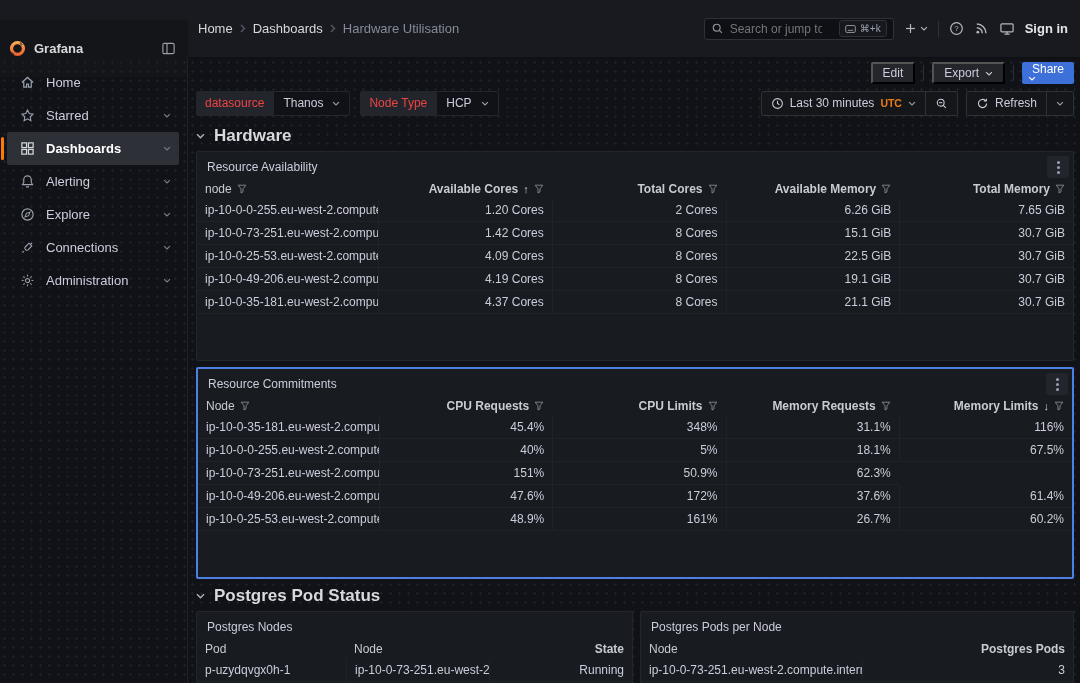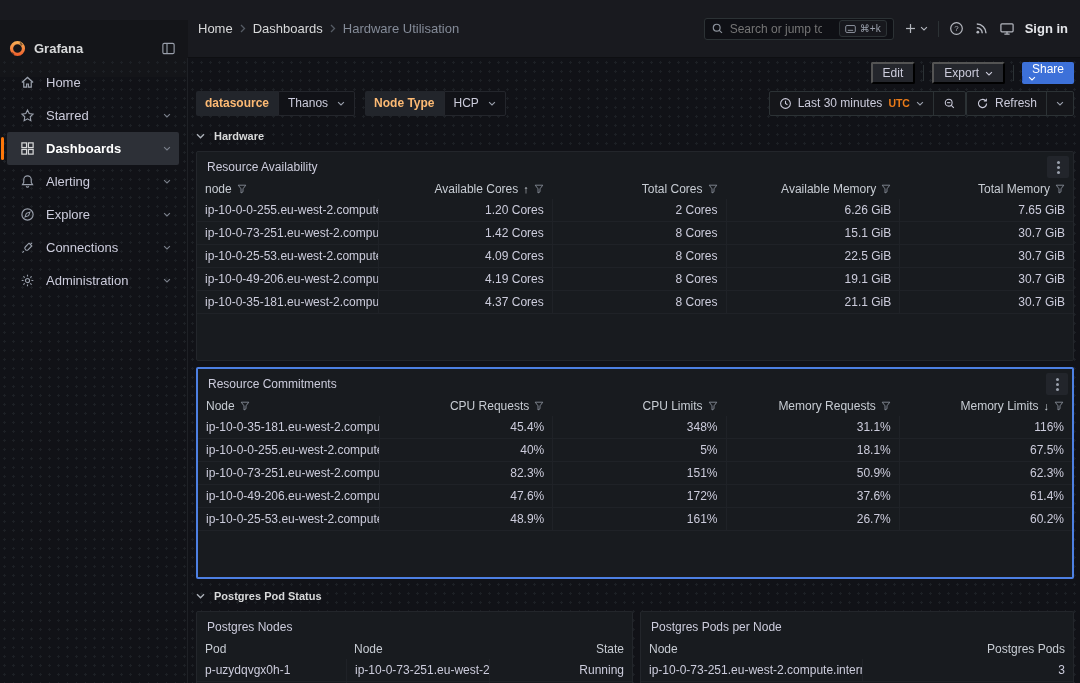--- a/index.html
+++ b/index.html
@@ -44,44 +44,44 @@
 
   .main { flex:1; min-width:0; display:flex; flex-direction:column; }
   .actions-row { flex:0 0 27px; display:flex; justify-content:flex-end; align-items:center; gap:8px; padding:3px 6px 0 0; }
   .btn { height:22px; padding:0 10px; background:#24262c; border-radius:2px; color:#ccccdc; display:flex; align-items:center; gap:6px; font-size:12px; font-weight:500; cursor:default; }
   .btn-split { display:flex; height:22px; border-radius:2px; overflow:hidden; background:#3d71d9; color:#fff; font-weight:500;flex-direction:column; }
   .share-main { display:flex; align-items:center; padding:0 10px; }
   .share-caret { width:19px; display:flex; align-items:center; justify-content:center; border-left:1px solid #2d5cc2; }
 
   .controls-row { flex:0 0 36px; display:flex; align-items:center; padding:5px 6px 5px 8px; }
   .var-group { display:flex; height:25px; margin-right:10px; }
-  .var-label { background:#22252b; border-radius:2px 0 0 2px; display:flex; align-items:center; padding:0 9px; font-weight:700; color:#fdba74; }
+  .var-label { background:#22252b; border-radius:2px 0 0 2px; display:flex; align-items:center; padding:0 9px; font-weight:400; color:#ef4444; }
   .var-value { background:#111217; border:1px solid #24262c; border-radius:0 2px 2px 0; display:flex; align-items:center; gap:9px; padding:0 9px; color:#ccccdc; }
-  .time-controls { margin-left:auto; display:flex; align-items:flex-end; }
+  .time-controls { margin-left:auto; display:flex; gap:8px; align-items:flex-end; }
   .tool-group { display:flex; height:25px; border:1px solid #2c3235; border-radius:2px; background:#15161a; align-items:stretch; }
   .tool-btn { display:flex; align-items:center; gap:6px; padding:0 9px; font-weight:500; color:#ccccdc; }
   .tool-btn + .tool-btn { border-left:1px solid #2c3235; }
   .utc-tag { color:#eb7b18; font-weight:700; font-size:10.5px; }
 
   
   .dashboard { flex:1; min-height:0; overflow:hidden; padding:2px 6px 0 8px; }
-  .section-hdr { display:flex; align-items:center; gap:9px; height:21px; margin:2px 0 5px; font-size:11px; font-weight:700; color:#d8d9da; }
+  .section-hdr { display:flex; align-items:center; gap:9px; height:21px; margin:2px 0 5px; font-size:17px; font-weight:700; color:#d8d9da; }
   .section-hdr .chev { color:#aeb3bb; display:flex; }
   .panel { position:relative; background:#181b1f; border:1px solid #23262b; border-radius:2px; margin-bottom:6px; overflow:hidden; }
   .panel.focused { border:2px solid #4d80e3; }
   .panel-title { font-size:12px; font-weight:500; color:#ccccdc; padding:8px 10px 5px; }
   .kebab { position:absolute; top:4px; right:4px; width:22px; height:22px; background:#22252b; border-radius:2px; color:#9aa0ac; display:flex; align-items:center; justify-content:center; }
   .kdots { width:3px; height:3px; border-radius:50%; background:currentColor; box-shadow:0 -5px 0 currentColor, 0 5px 0 currentColor; }
 
   .thead,.trow { display:grid; }
   .g5 { grid-template-columns:181px 1fr 1fr 1fr 1fr; }
   .g3 { grid-template-columns:149px 143px 1fr; }
   .g2 { grid-template-columns:221px 1fr; }
   .th { height:20px; display:flex; align-items:center; gap:5px; padding:0 8px; font-weight:500; color:#c7ccd3; white-space:nowrap; overflow:hidden; }
-  .th.num { justify-content:flex-end; }
+  .th.num { justify-content:flex-end;font-weight:bold; }
   .funnel { color:#878d97; display:flex; flex:none; }
   .sort-arrow { color:#c7ccd3; font-size:11px; }
   .td { height:23px; line-height:22px; padding:0 8px; white-space:nowrap; overflow:hidden; border-bottom:1px solid #1f2227; font-size:12px; color:#ccccdc; }
   .td.num { text-align:right; }
   .trow .td + .td { border-left:1px solid #1f2227; }
   .trow:first-of-type .td { border-top:1px solid #1f2227; }
 
   .bottom-row { display:flex; gap:7px; align-items:flex-start; }
   .p-nodes { width:437px; flex:none; height:150px; margin-bottom:0; }
   .p-pods { flex:1; height:104px; margin-bottom:0; }
@@ -512,21 +512,20 @@
           </div>
           <div class="trow g5">
             <span class="td">ip-10-0-0-255.eu-west-2.compute.internal</span>
             <span class="td num">40%</span>
             <span class="td num">5%</span>
             <span class="td num">18.1%</span>
             <span class="td num">67.5%</span>
           </div>
           <div class="trow g5">
             <span class="td">ip-10-0-73-251.eu-west-2.compute.internal</span>
-            <span class="td num">82.3%</span>
             <span class="td num">151%</span>
             <span class="td num">50.9%</span>
             <span class="td num">62.3%</span>
           </div>
           <div class="trow g5">
             <span class="td">ip-10-0-49-206.eu-west-2.compute.internal</span>
             <span class="td num">47.6%</span>
             <span class="td num">172%</span>
             <span class="td num">37.6%</span>
             <span class="td num">61.4%</span>

